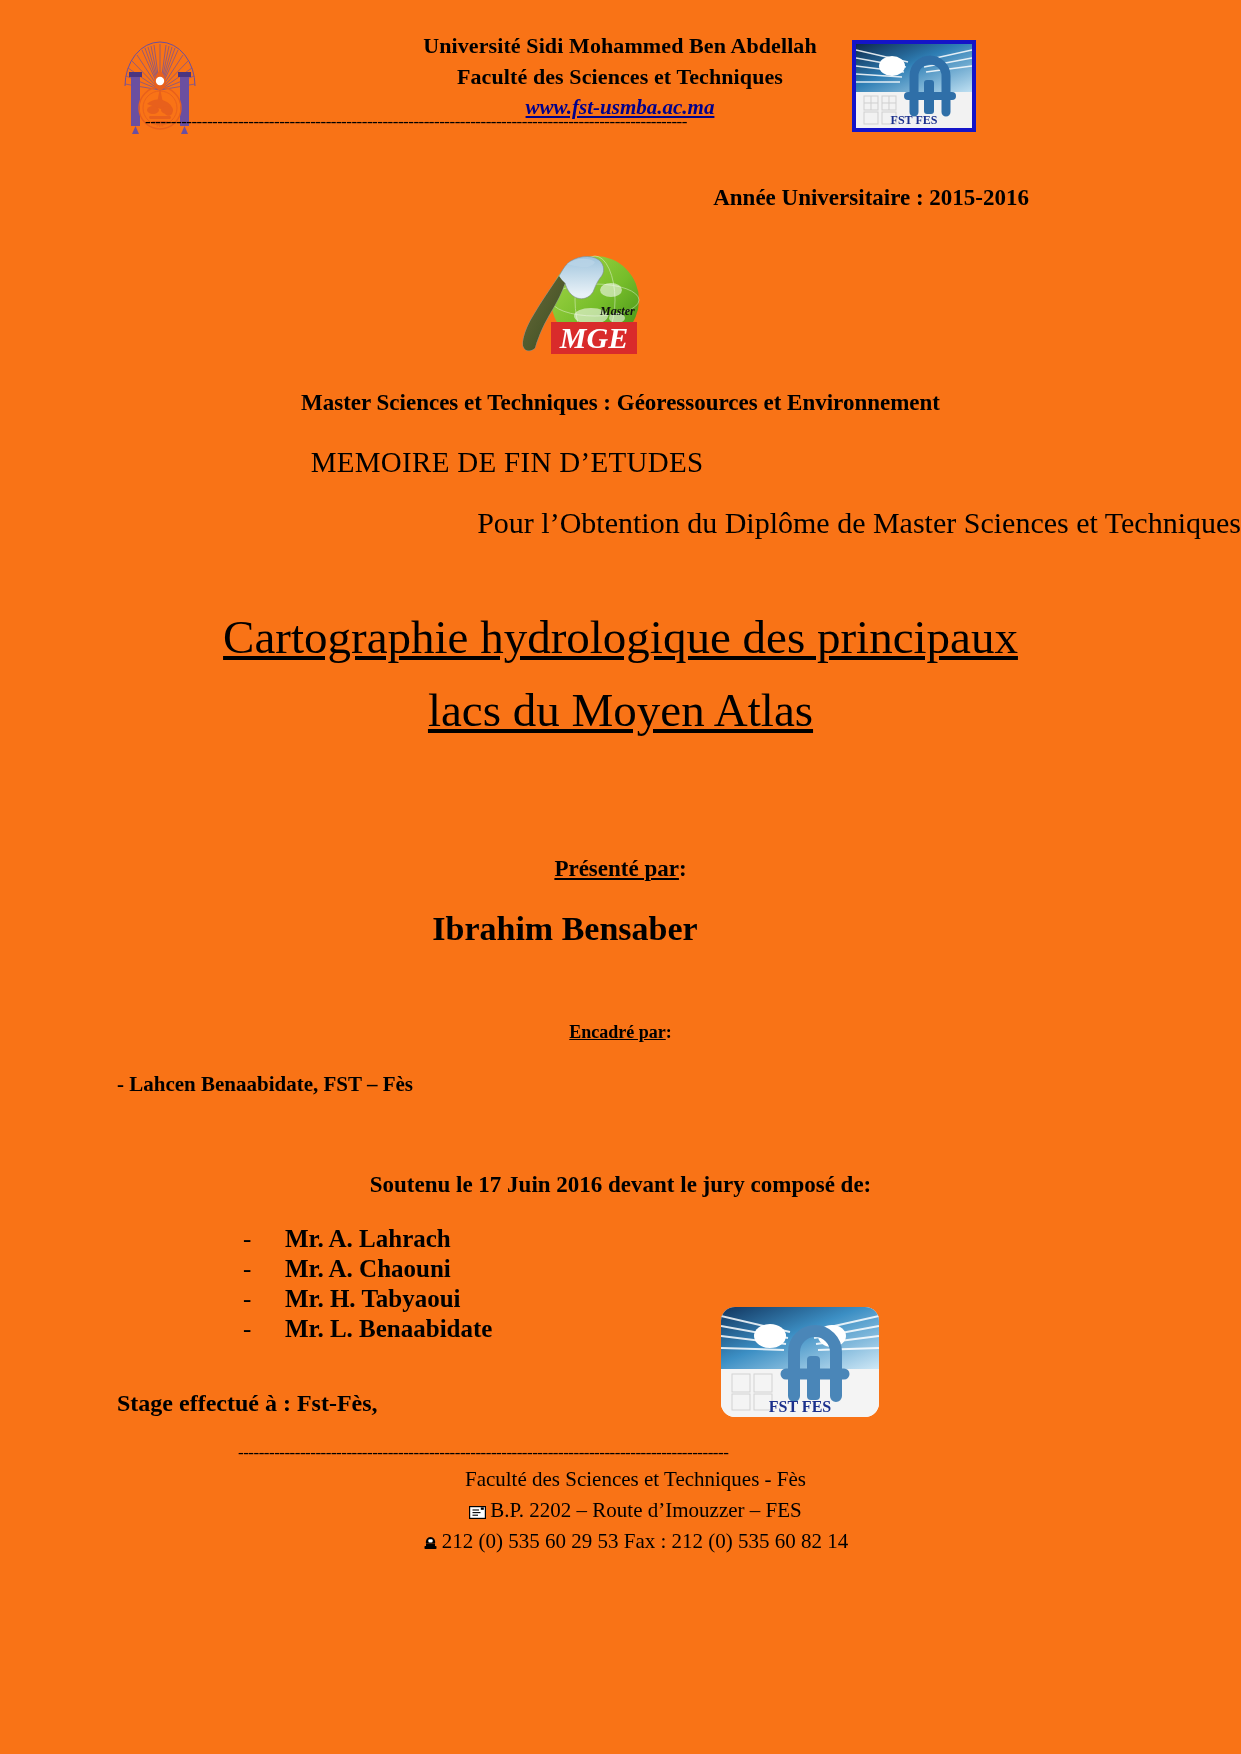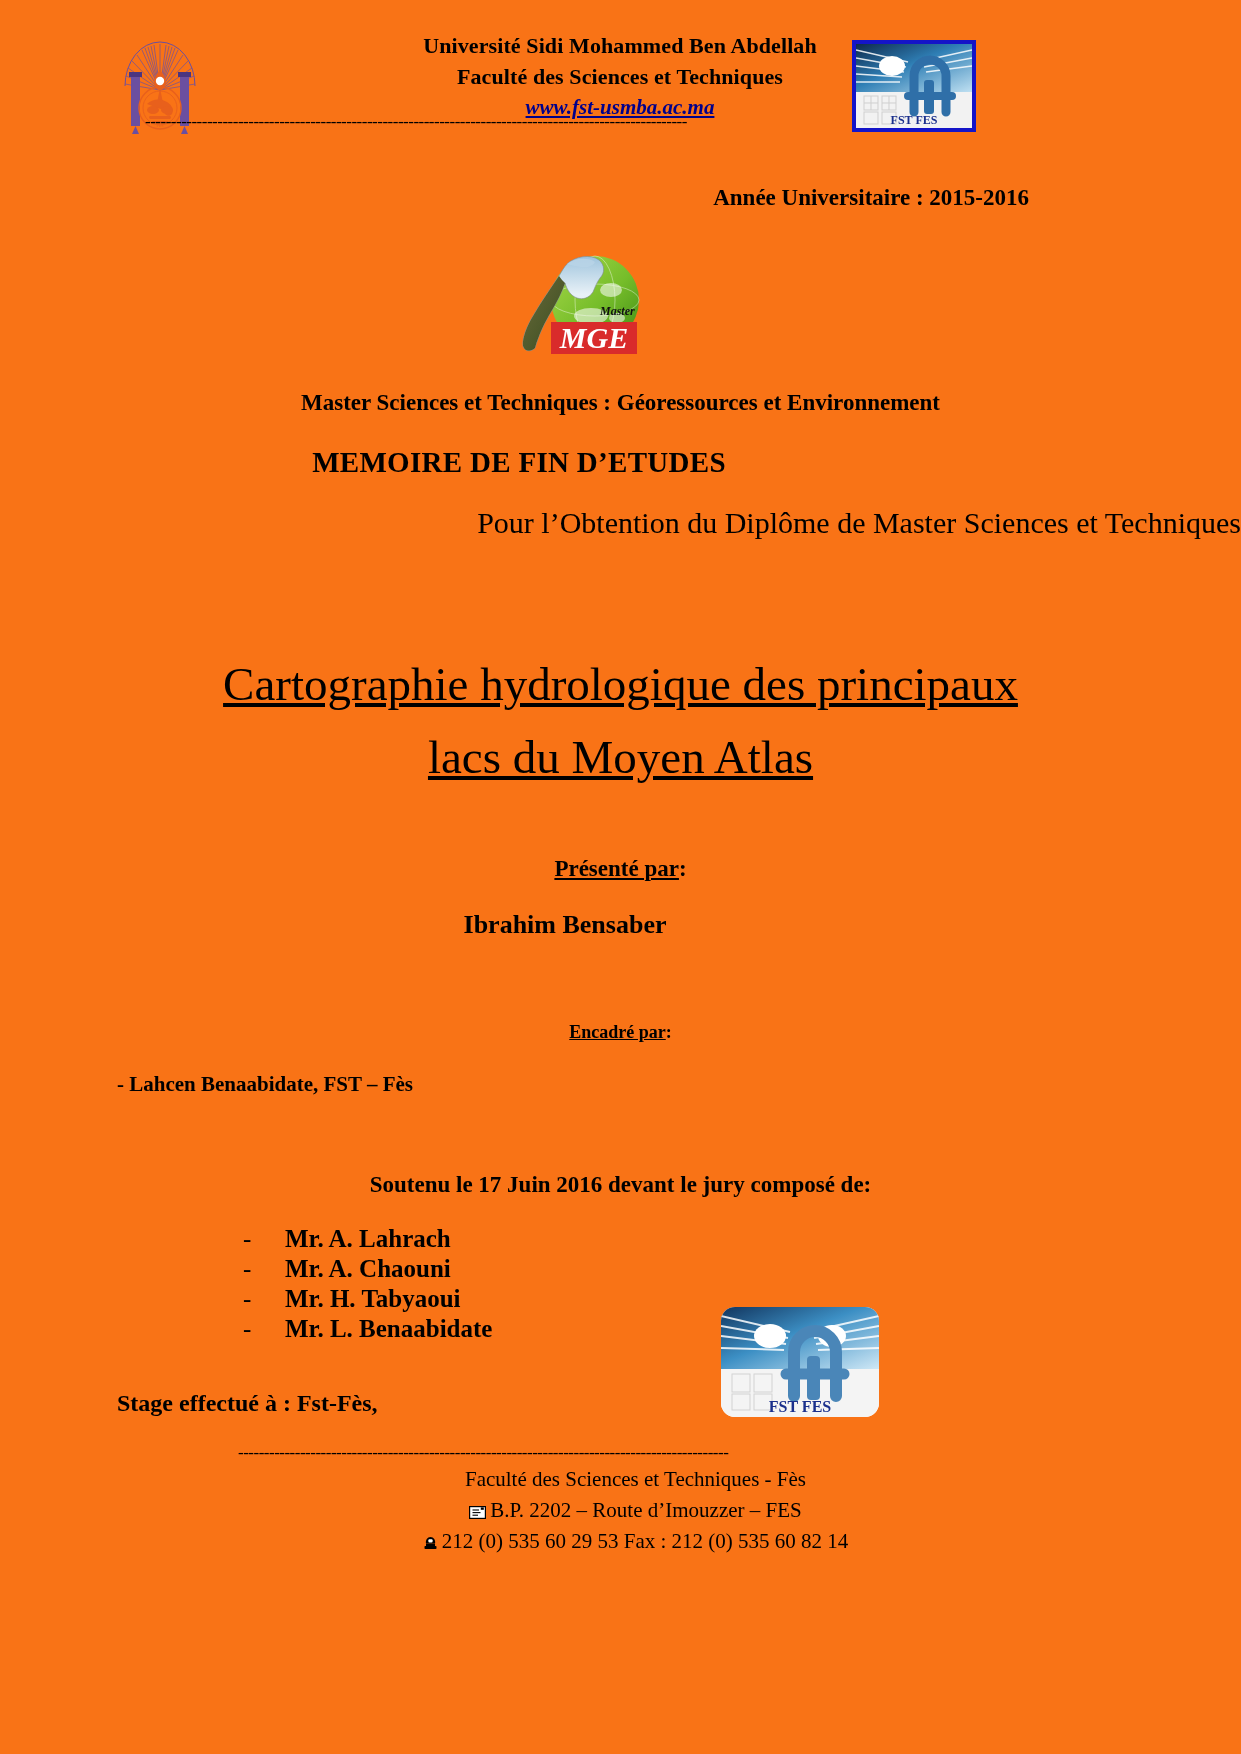--- a/index.html
+++ b/index.html
@@ -112,39 +112,38 @@
     text-align: center;
     font-weight: bold;
     font-size: 23px;
   }
   .memoire-line {
     position: absolute;
     left: 0;
     top: 446px;
     width: 1014px;
     text-align: center;
-    font-weight: bold;
+    font-weight: normal;
     font-size: 29px;
     letter-spacing: 0.3px;
-    padding-left: 12px;
   }
   .pour-line {
     position: absolute;
     left: 0;
     top: 506px;
     width: 1241px;
     text-align: right;
     font-weight: normal;
     font-size: 30px;
   }
 
   .thesis-title {
     position: absolute;
     left: 0;
-    top: 648px;
+    top: 601px;
     width: 1241px;
     text-align: center;
     font-size: 47px;
     line-height: 73px;
     font-weight: normal;
   }
   .thesis-title span {
     text-decoration: underline;
     text-underline-offset: 3px;
   }
@@ -161,21 +160,21 @@
   .presente-label span.u {
     text-decoration: underline;
   }
   .author-name {
     position: absolute;
     left: 0;
     top: 910px;
     width: 1130px;
     text-align: center;
     font-weight: bold;
-    font-size: 26px;
+    font-size: 34px;
   }
 
   .encadre-label {
     position: absolute;
     left: 0;
     top: 1022px;
     width: 1241px;
     text-align: center;
     font-weight: bold;
     font-size: 18px;

